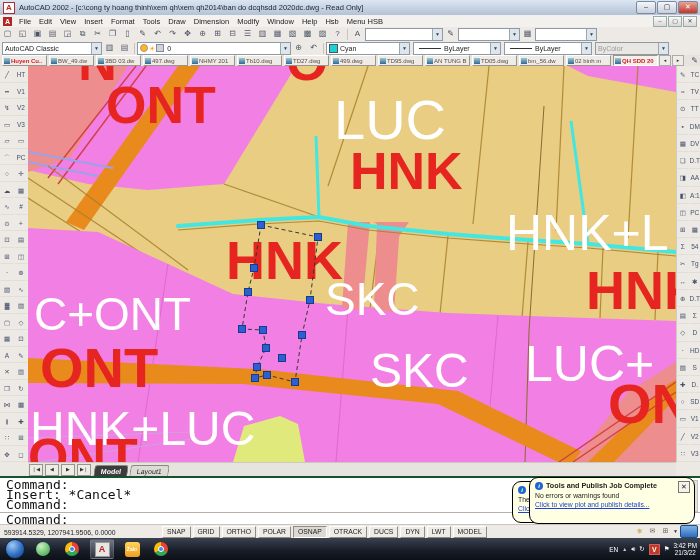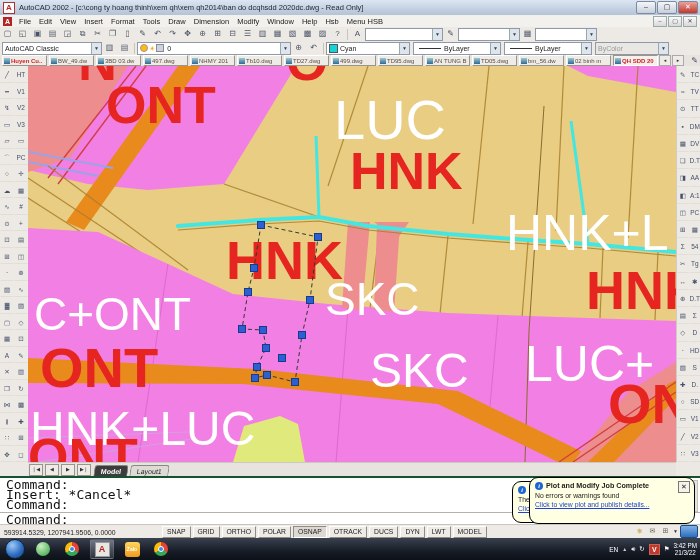--- a/index.html
+++ b/index.html
@@ -533,21 +533,21 @@
     <div class="ttl">
         <span class="info-ic">i</span>
       <span>Comm</span>
       </div>
     <div class="line">The easy w</div>
     <div class="line"><a>Click here.</a></div>
   </div>
   <div class="balloon" id="balloon-front">
     <div class="ttl">
         <span class="info-ic">i</span>
-      <span>Plot and Modify Job Complete</span>
+      <span>Tools and Publish Job Complete</span>
       </div>
     <div class="bal-close">✕</div>
     <div class="line">No errors or warnings found</div>
     <div class="line"><a>Click to view plot and publish details...</a></div>
   </div>
 
   <div class="statusbar">
     <div class="coords">593914.5329, 1207941.9506, 0.0000</div>
     <span style="display:flex;">
         <div class="sb-btn">SNAP</div>

